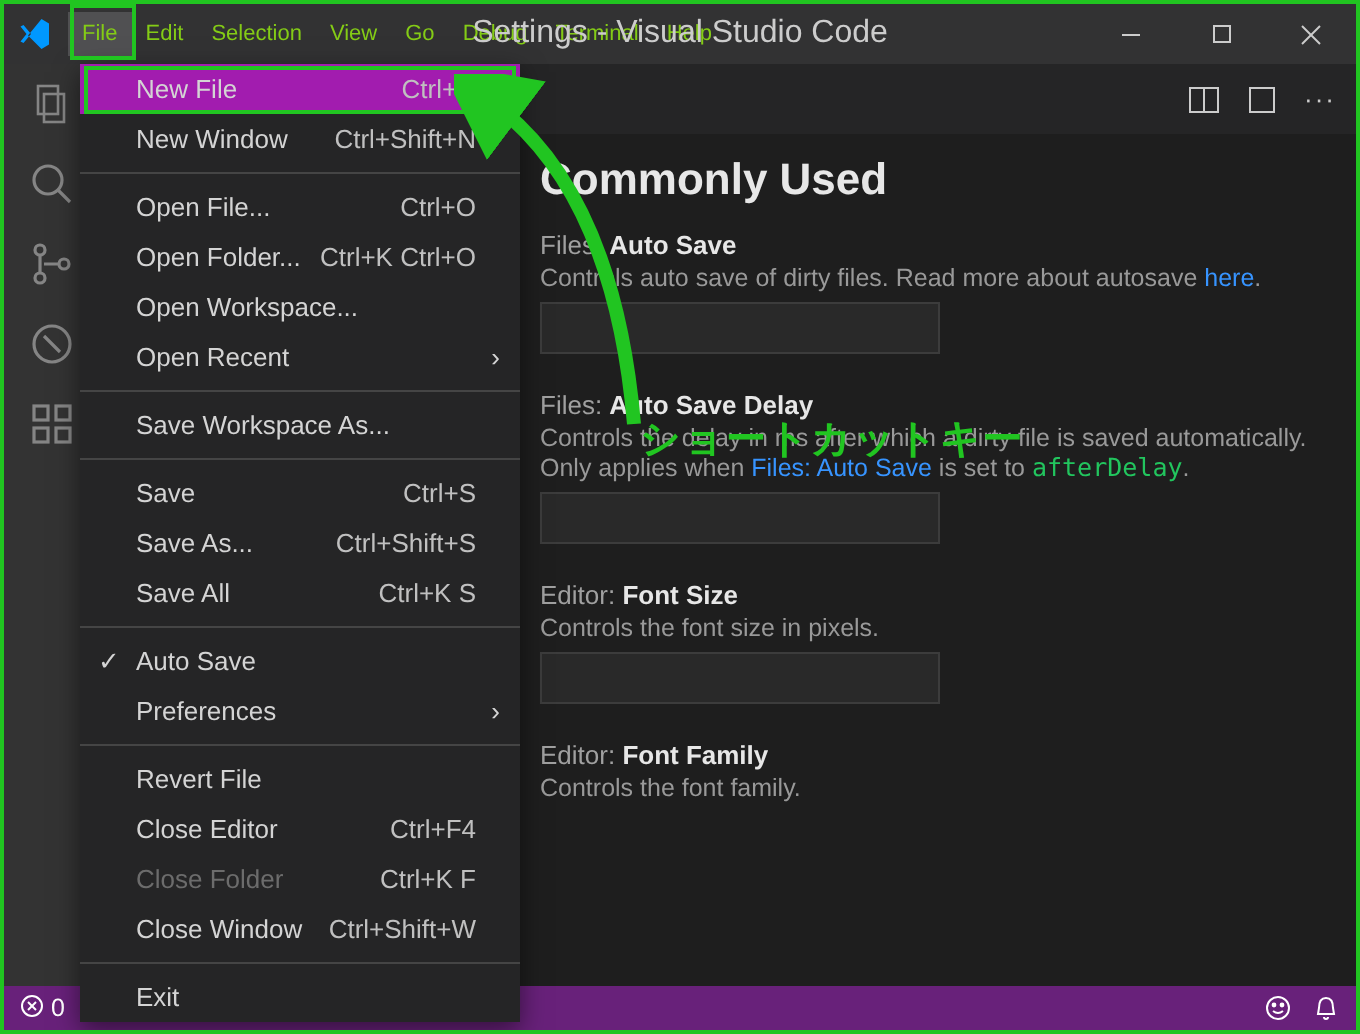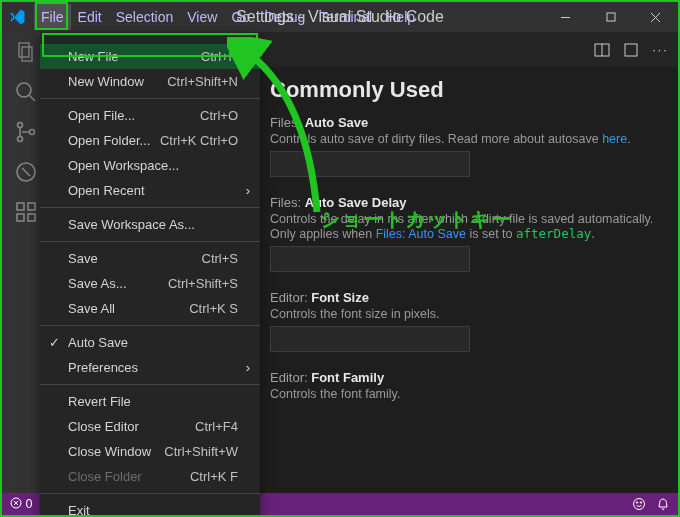--- a/index.html
+++ b/index.html
@@ -1,20 +1,20 @@
 <!DOCTYPE html>
 <html><head>
 <meta charset="utf-8">
 <style>
 * { margin: 0; padding: 0; box-sizing: border-box; }
 body { width: 680px; height: 517px; background: #1e1e1e; font-family: "Segoe UI", sans-serif; font-size: 13px; color: #ccc; overflow: hidden; position: relative; border: 2px solid #21c521; }
 .titlebar { height: 30px; background: #323233; display: flex; align-items: center; position: relative; }
 .logo { width: 18px; height: 18px; margin: 0 8px 0 6px; }
 .menubar { display: flex; }
-.menuitem { padding: 5px 7px; color: #c4b5fd; font-size: 14px; cursor: pointer; }
+.menuitem { padding: 5px 7px; color: #84cc16; font-size: 11px; cursor: pointer; }
 .menuitem.active { background: #505052; }
 .title-center { position: absolute; left: 50%; transform: translateX(-50%); color: #ccc; font-size: 16px; }
 .winctrl { margin-left: auto; display: flex; }
 .winbtn { width: 45px; height: 30px; display: flex; align-items: center; justify-content: center; color: #ccc; }
 .container { display: flex; height: calc(100% - 52px); }
 .sidebar { width: 48px; background: #333333; display: flex; flex-direction: column; padding-top: 8px; gap: 16px; align-items: center; }
 .sideicon { width: 24px; height: 24px; color: #858585; }
 .content { flex: 1; background: #1e1e1e; position: relative; }
 .tabbar { height: 35px; background: #252526; display: flex; justify-content: flex-end; align-items: center; padding-right: 10px; gap: 13px; }
 .tabicon { width: 16px; height: 16px; color: #ccc; }
@@ -23,21 +23,21 @@
 .setting { margin-bottom: 18px; }
 .setting-label { font-size: 13px; color: #e7e7e7; margin-bottom: 2px; }
 .setting-label .prefix { color: #a0a0a0; }
 .setting-label .name { font-weight: 700; }
 .setting-desc { font-size: 12.5px; color: #999; }
 .setting-desc a { color: #3794ff; margin-top: 11px; }
 .setting-desc code { color: #22c55e; font-family: Consolas, monospace; }
 .setting-field { height: 26px; background: #292929; border: 1px solid #3c3c3c; margin-top: 5px; width: 200px; }
 .dropdown { position: absolute; top: 30px; left: 38px; width: 220px; background: #252526; box-shadow: 0 4px 12px rgba(0,0,0,.5); z-index: 10; }
 .droprow { display: flex; justify-content: space-between; padding: 5px 22px 5px 28px; color: #d4d4d4; font-size: 13px; position: relative; }
-.droprow.hl { background: #14532d; margin-top: 12px; }
+.droprow.hl { background: #a21caf; }
 .droprow.disabled { color: #6c6c6c; }
 .dropsep { height: 1px; background: #454545; margin: 4px 0; }
 .droparrow { position: absolute; right: 10px; color: #d4d4d4; }
 .dropcheck { position: absolute; left: 9px; color: #d4d4d4; }
 .shortcut { color: #c0c0c0; }
 .hlrect { position: absolute; border: 2.5px solid #21c521; z-index: 20; pointer-events: none; }
 .statusbar { height: 22px; background: #68217a; display: flex; align-items: center; padding: 0 8px; gap: 8px; color: #fff; font-size: 12.5px; position: absolute; bottom: 0; left: 0; right: 0; z-index: 5; }
 .statusbar .right { margin-left: auto; display: flex; gap: 10px; }
 .anno-arrow { position: absolute; z-index: 30; pointer-events: none; }
 .anno-text { position: absolute; z-index: 30; color: #21c521; font-size: 20px; font-weight: 700; pointer-events: none; letter-spacing: 1px; }
@@ -195,27 +195,27 @@
       <span class="droparrow">›</span>
     </div>
     <div class="dropsep"></div>
     <div class="droprow">
       <span>Revert File</span>
     </div>
     <div class="droprow">
       <span>Close Editor</span>
       <span class="shortcut">Ctrl+F4</span>
     </div>
-    <div class="droprow">
-      <span>Close Window</span>
-      <span class="shortcut">Ctrl+Shift+W</span>
-    </div>
     <div class="droprow disabled">
       <span>Close Folder</span>
       <span class="shortcut">Ctrl+K F</span>
+    </div>
+    <div class="droprow">
+      <span>Close Window</span>
+      <span class="shortcut">Ctrl+Shift+W</span>
     </div>
     <div class="dropsep"></div>
     <div class="droprow">
       <span>Exit</span>
     </div>
   </div>
 
 <div class="hlrect" style="top:0px;left:33px;width:33px;height:28px"></div>
 <div class="hlrect" style="top:31px;left:40px;width:216px;height:24px"></div>
 

